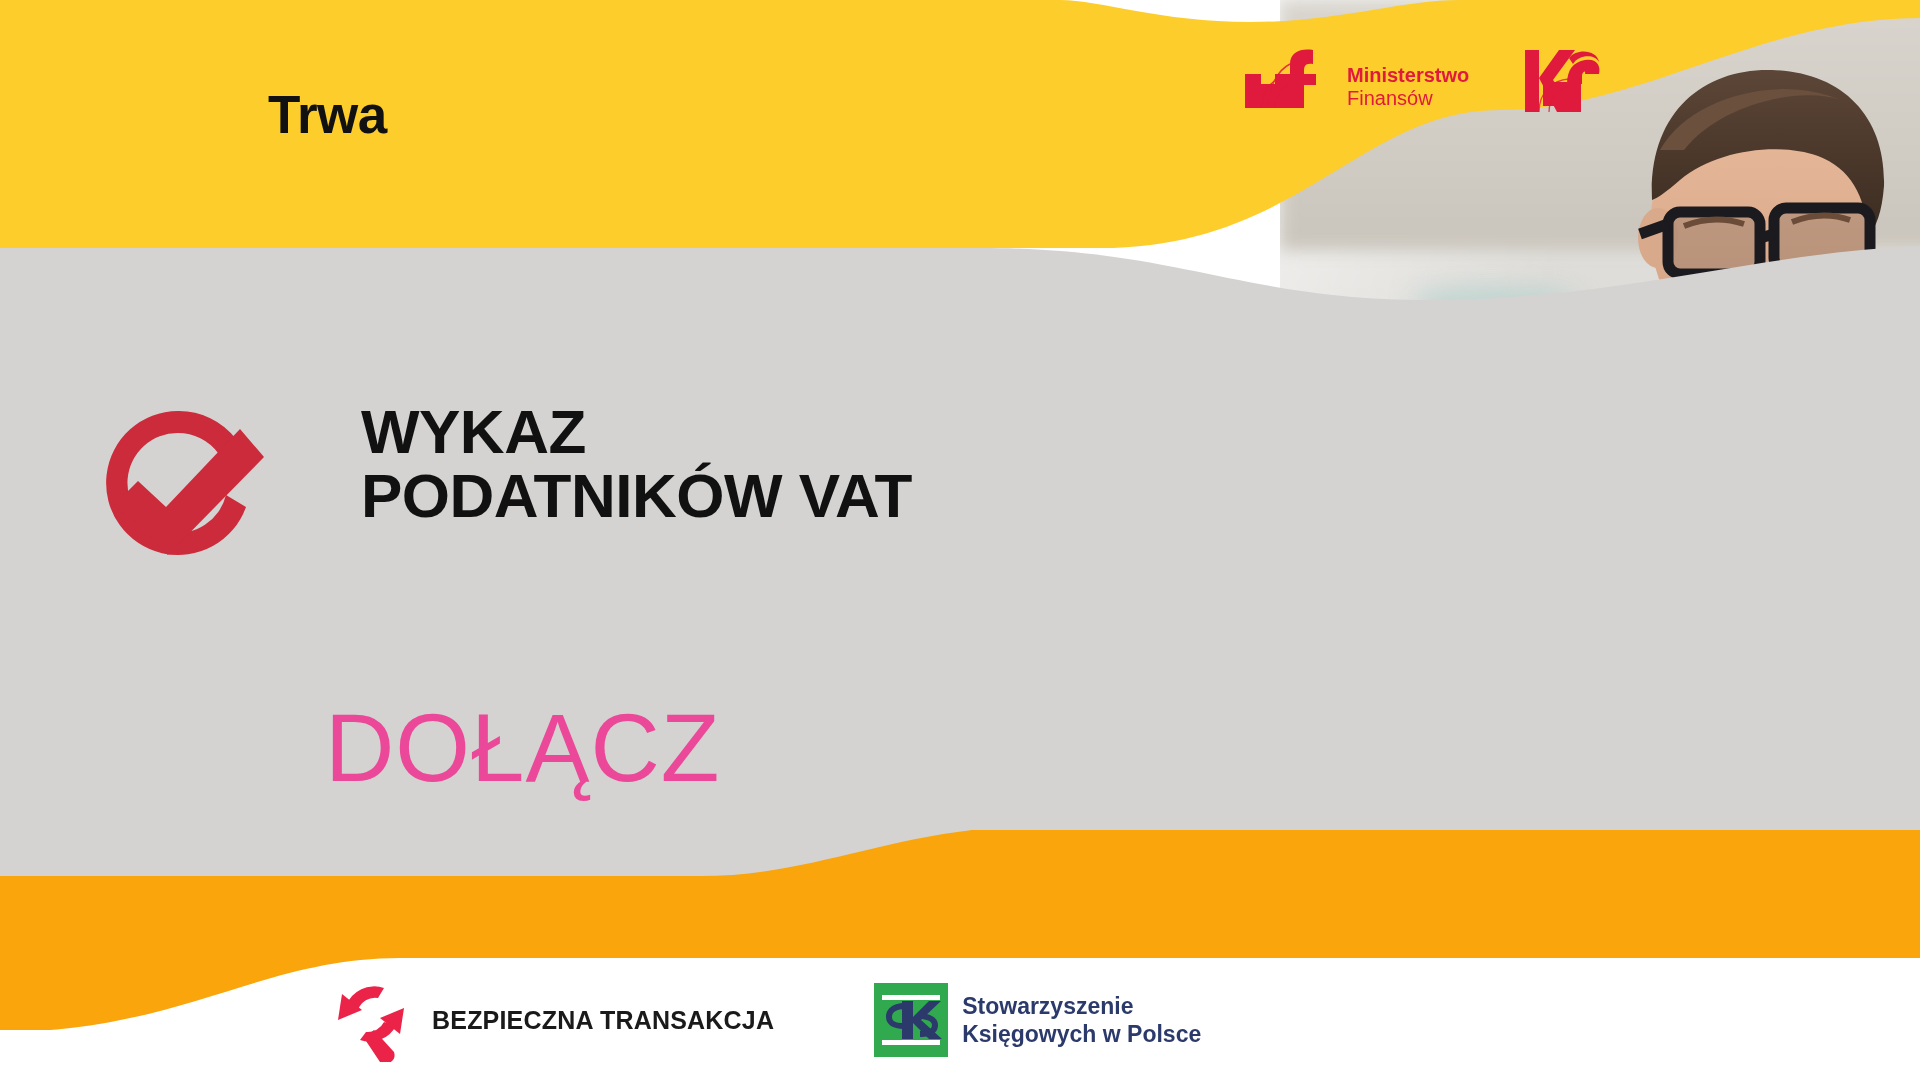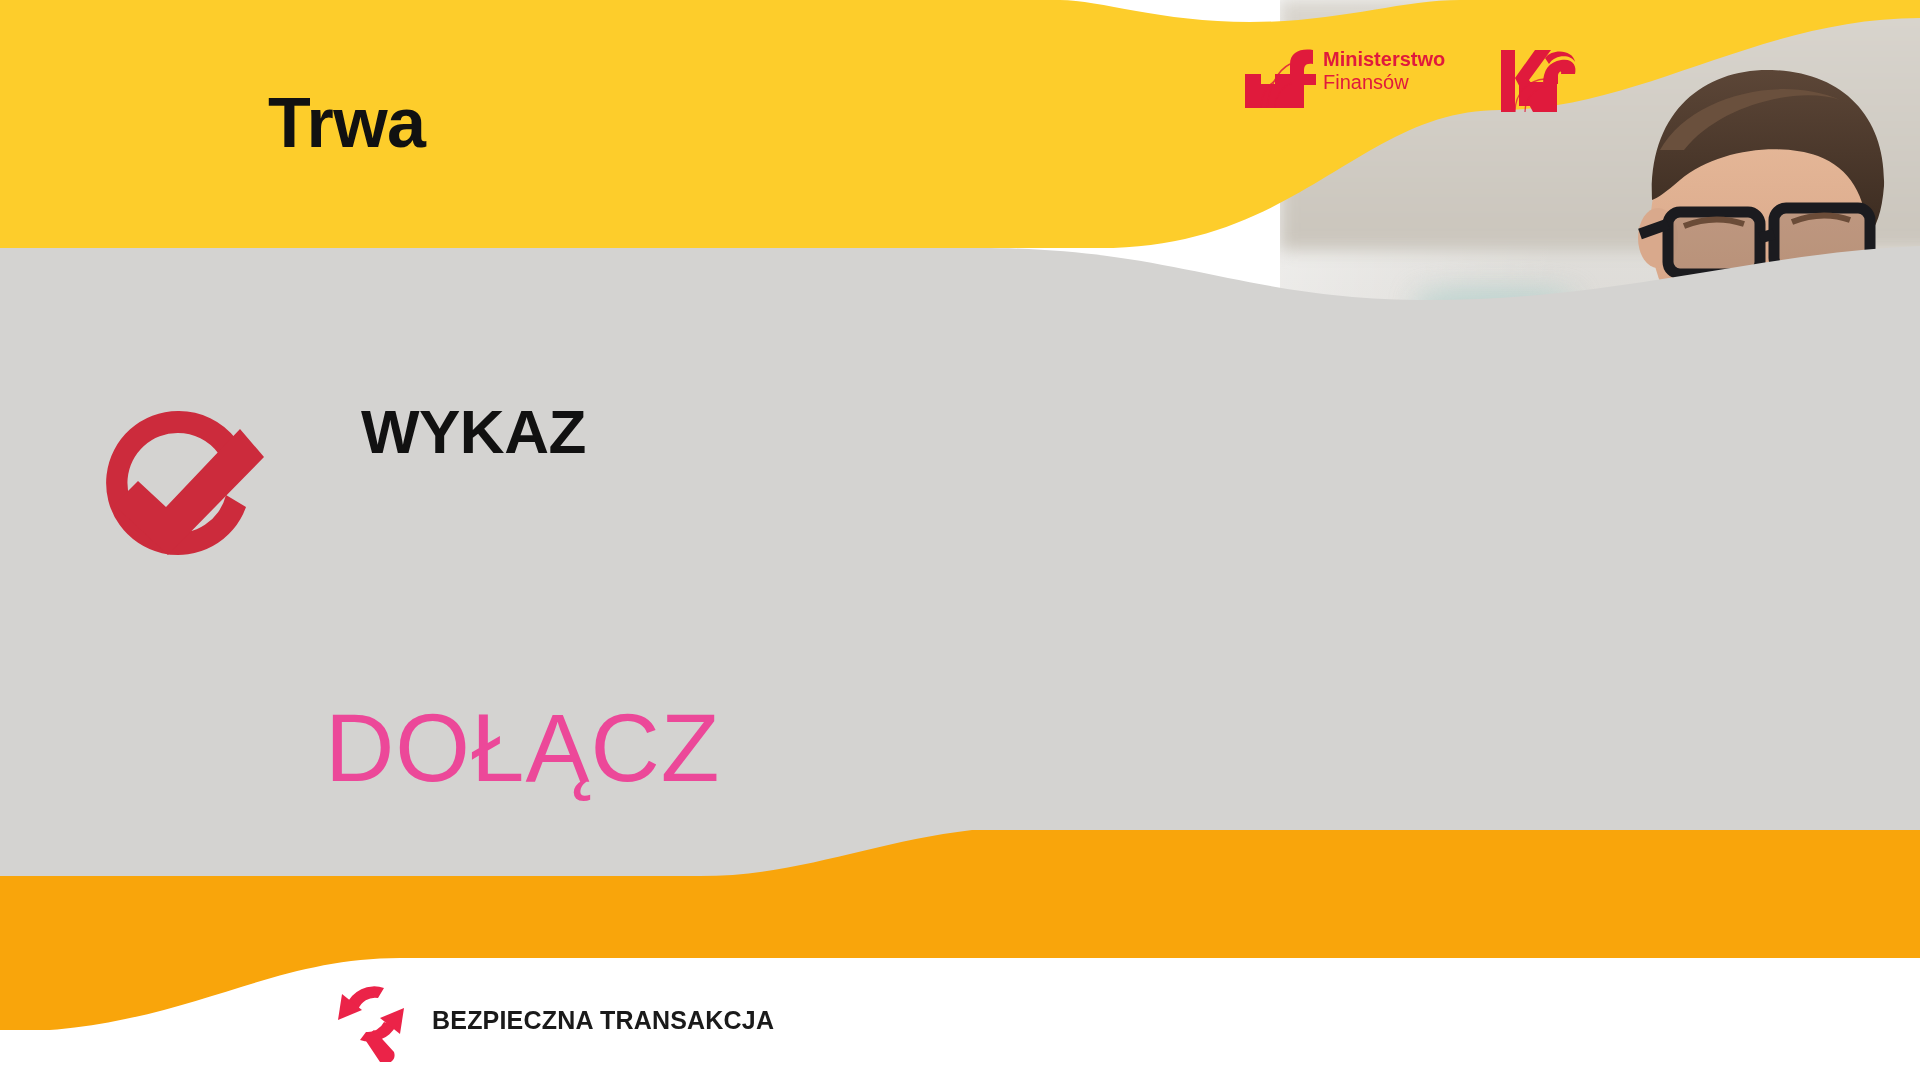--- a/index.html
+++ b/index.html
@@ -123,21 +123,21 @@
   .white-footer {
     position: absolute;
     left: 0; top: 940px;
     width: 1920px; height: 140px;
   }
 
   
   .trwa {
     position: absolute;
     left: 268px; top: 88px;
-    font-size: 70px;
+    font-size: 53px;
     font-weight: 700;
     color: #111111;
     letter-spacing: -0.5px;
     line-height: 1;
   }
   .webinarium {
     position: absolute;
     left: 335px; top: 158px;
     font-size: 98px;
     font-weight: 800;
@@ -177,21 +177,21 @@
   }
 
   
   .gov-logos {
     position: absolute;
     left: 1245px; top: 48px;
     display: flex;
     align-items: flex-start;
     gap: 56px;
   }
-  .logo-unit { display: flex; align-items: flex-start; gap: 4px; }
+  .logo-unit { display: flex; align-items: flex-end; gap: 28px; }
   .logo-text { line-height: 1.15; }
   .logo-text .l1 {
     font-size: 20px; font-weight: 700; color: #e01a3c; white-space: nowrap;
   }
   .logo-text .l2 {
     font-size: 20px; font-weight: 400; color: #e01a3c; white-space: nowrap;
   }
 
   
   .footer-row {
@@ -395,20 +395,21 @@
              L 148 100
              A 50 50 0 1 1 100 38
              A 50 50 0 0 1 140 58
              L 158 44
              A 72 72 0 0 0 100 16 Z" fill="#CC2B3C"></path>
     <path d="M60 86 L 88 112 L 162 34 L 186 62 L 90 160 L 36 110 Z" fill="#CC2B3C"></path>
   </svg>
 
   <div class="wykaz-block">
     <div class="wykaz-line">WYKAZ</div>
+    <div class="wykaz-line">PODATNIKÓW VAT</div>
   </div>
 
   <div class="dolacz">DOŁĄCZ</div>
 
   <div class="gov-logos">
 
     <div class="logo-unit">
       <svg width="74" height="62" viewBox="0 0 74 62">
         <g fill="#E01A3C">
           <rect x="0" y="26" width="16" height="34"></rect>
@@ -462,15 +463,35 @@
 
           <path d="M30 62 A 30 30 0 0 0 66 48 L 54 44 A 18 18 0 0 1 36 54 Z"></path>
           <path d="M70 56 L 50 40 L 74 30 Z"></path>
 
           <path d="M44 52 L 64 74 A 9 9 0 0 1 50 84 L 34 60 Z"></path>
         </g>
       </svg>
       <div class="bt-label">BEZPIECZNA TRANSAKCJA</div>
     </div>
 
+    <div class="skp-unit">
+      <div class="skp-square">
+        <svg width="62" height="54" viewBox="0 0 62 54">
+          <rect x="2" y="2" width="58" height="5" fill="#ffffff"></rect>
+          <rect x="2" y="47" width="58" height="5" fill="#ffffff"></rect>
+
+          <path d="M26 10 C 10 10, 6 18, 6 24 C 6 31, 12 36, 24 36 L 24 30
+                   C 15 30, 12 28, 12 24 C 12 19, 16 16, 26 16 Z" fill="#2B3A6B"></path>
+
+          <path d="M22 8 h11 v16 l16 -16 h12 L 41 27 L 62 46 h-13 L 33 30 v16 h-11 z" fill="#2B3A6B"></path>
+
+          <path d="M40 44 C 54 44, 58 38, 58 32 C 58 25, 51 21, 42 20 L 42 26
+                   C 49 27, 52 29, 52 32 C 52 36, 48 38, 40 38 Z" fill="#2B3A6B"></path>
+        </svg>
+      </div>
+      <div class="skp-text">
+        <div>Stowarzyszenie</div>
+        <div>Księgowych w Polsce</div>
+      </div>
+    </div>
   </div>
 
 </div>
 
 </body></html>

